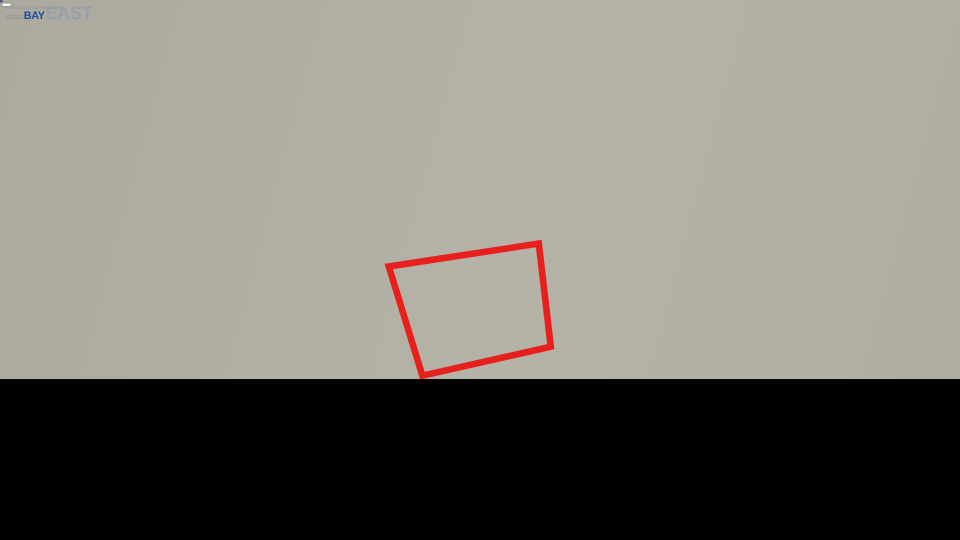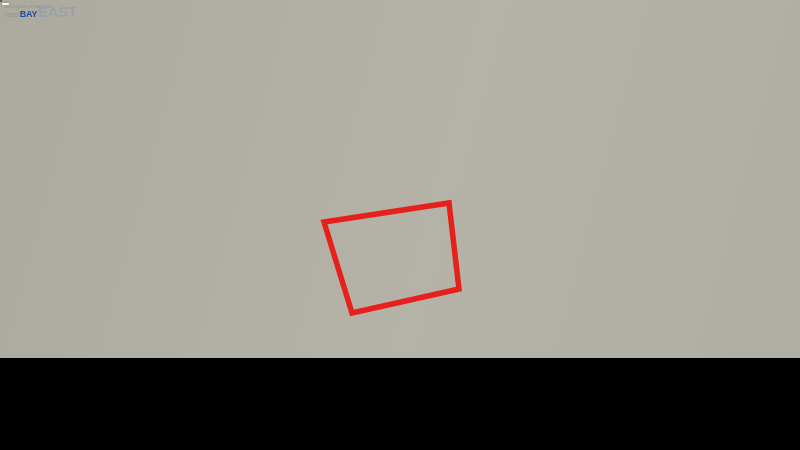--- a/index.html
+++ b/index.html
@@ -1,16 +1,16 @@
 <!DOCTYPE html>
 <html><head>
 <meta charset="utf-8">
 <style>
   html,body{margin:0;padding:0;background:#000;}
-  #stage{position:relative;width:800px;height:358px;overflow:hidden;
+  #stage{position:relative;width:800px;height:316px;overflow:hidden;
          font-family:"Liberation Sans",sans-serif;
          background:linear-gradient(105deg,#aca99e,#b5b2a8 55%,#b0ada3);}
   #stage div{position:absolute;}
   .rect{}
   .blob{border-radius:10px;}
   .house{box-shadow:-5px 6px 7px rgba(35,38,28,.38);border-radius:1px;}
   .tree{border-radius:48% 52% 50% 50%;box-shadow:-4px 5px 7px rgba(25,32,16,.28);}
   .softtree{border-radius:48% 52% 50% 50%;}
   .car{border-radius:3px;box-shadow:-2px 2px 3px rgba(30,30,30,.4);}
   .car .ws{position:absolute;left:52%;top:14%;width:30%;height:70%;

